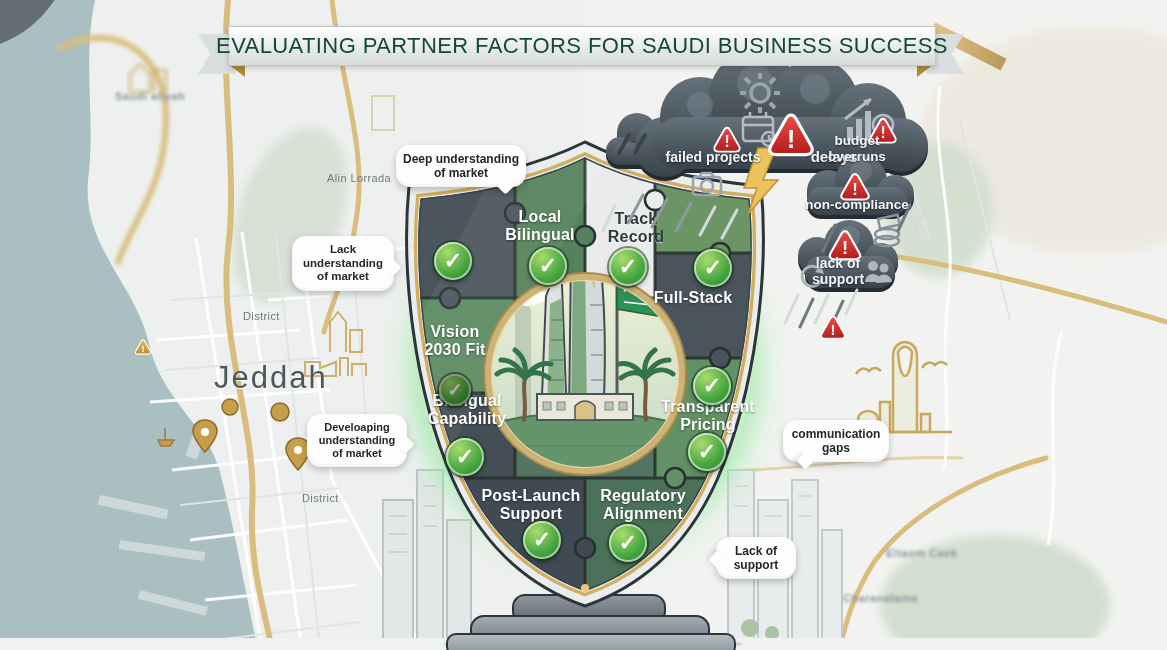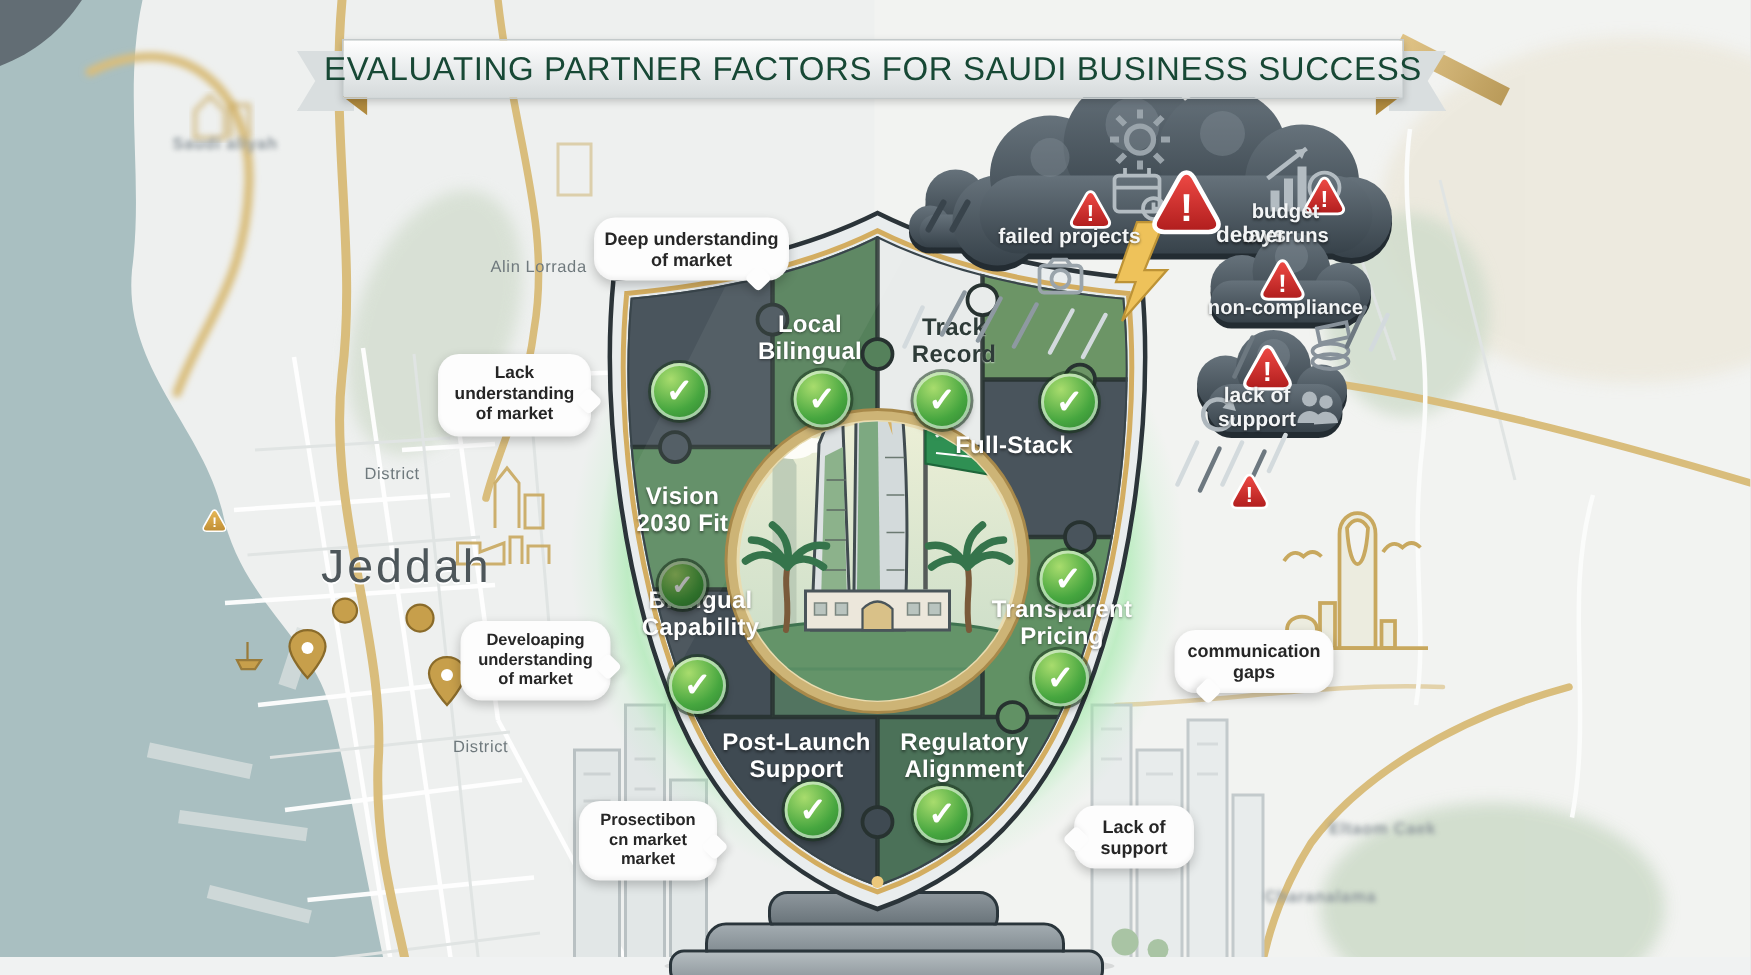--- a/index.html
+++ b/index.html
@@ -318,21 +318,21 @@
         </g>
         <path d="M140,318 H300" stroke="#4f8560" stroke-width="2" opacity=".5"></path>
       </g>
     </g>
   </svg>
 
   <div class="piece-label" style="left:540px;top:226px">Local
 Bilingual</div>
   <div class="piece-label dark-text" style="left:636px;top:228px">Track
 Record</div>
-  <div class="piece-label" style="left:676px;top:298px">Full-Stack</div>
+  <div class="piece-label" style="left:693px;top:298px">Full-Stack</div>
   <div class="piece-label" style="left:455px;top:341px">Vision
 2030 Fit</div>
   <div class="piece-label" style="left:467px;top:410px">Bilingual
 Capability</div>
   <div class="piece-label" style="left:531px;top:505px">Post-Launch
 Support</div>
   <div class="piece-label" style="left:708px;top:416px">Transparent
 Pricing</div>
   <div class="piece-label" style="left:643px;top:505px">Regulatory
 Alignment</div>
@@ -489,23 +489,20 @@
 support</div>
 
   <div class="callout t-br" style="left:396px;top:145px;width:116px">Deep understanding
 of market</div>
   <div class="callout t-r" style="left:292px;top:236px;width:88px;font-size:11.5px">Lack
 understanding
 of market</div>
   <div class="callout t-r" style="left:307px;top:414px;width:86px;font-size:11px">Develoaping
 understanding
 of market</div>
-  <div class="callout t-r" style="left:386px;top:534px;width:78px;font-size:11px">Prosectibon
-cn market
-market</div>
   <div class="callout t-bl" style="left:783px;top:420px;width:92px">communication
 gaps</div>
   <div class="callout t-l" style="left:716px;top:537px;width:66px">Lack of
 support</div>
 
   <div>
     <div class="gold-streak"></div>
     <div class="tail tail-left"></div>
     <div class="tail tail-right"></div>
     <div class="fold fold-left"></div>

